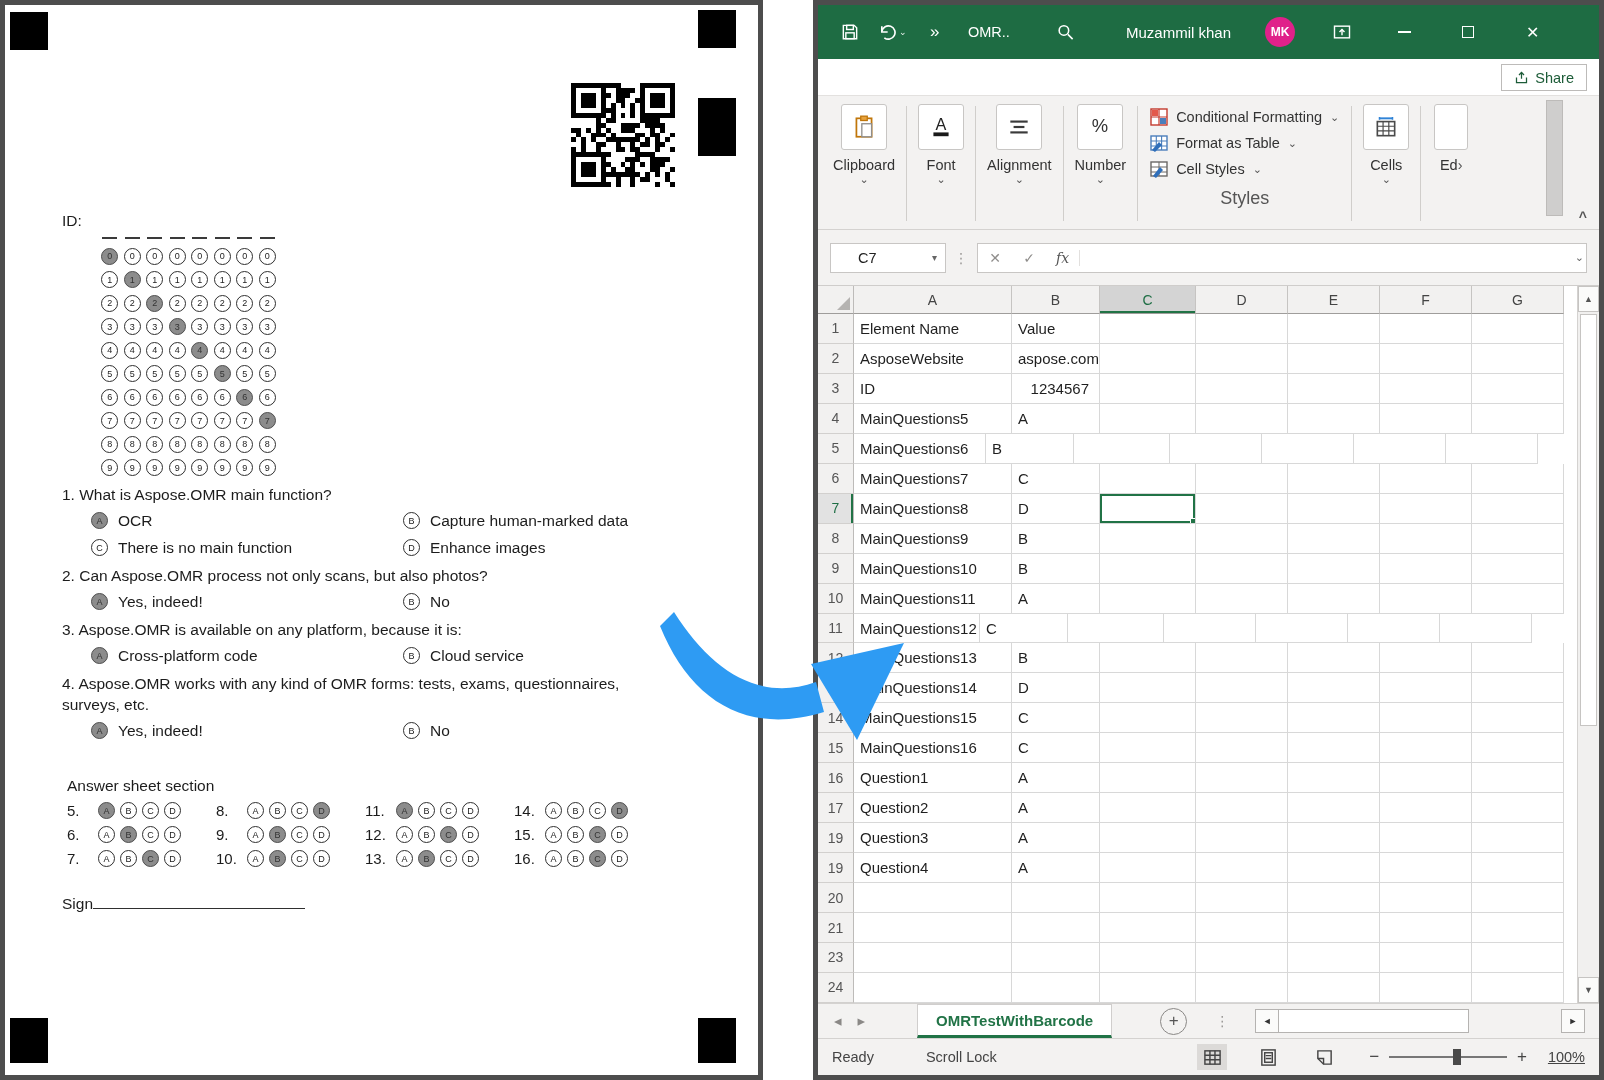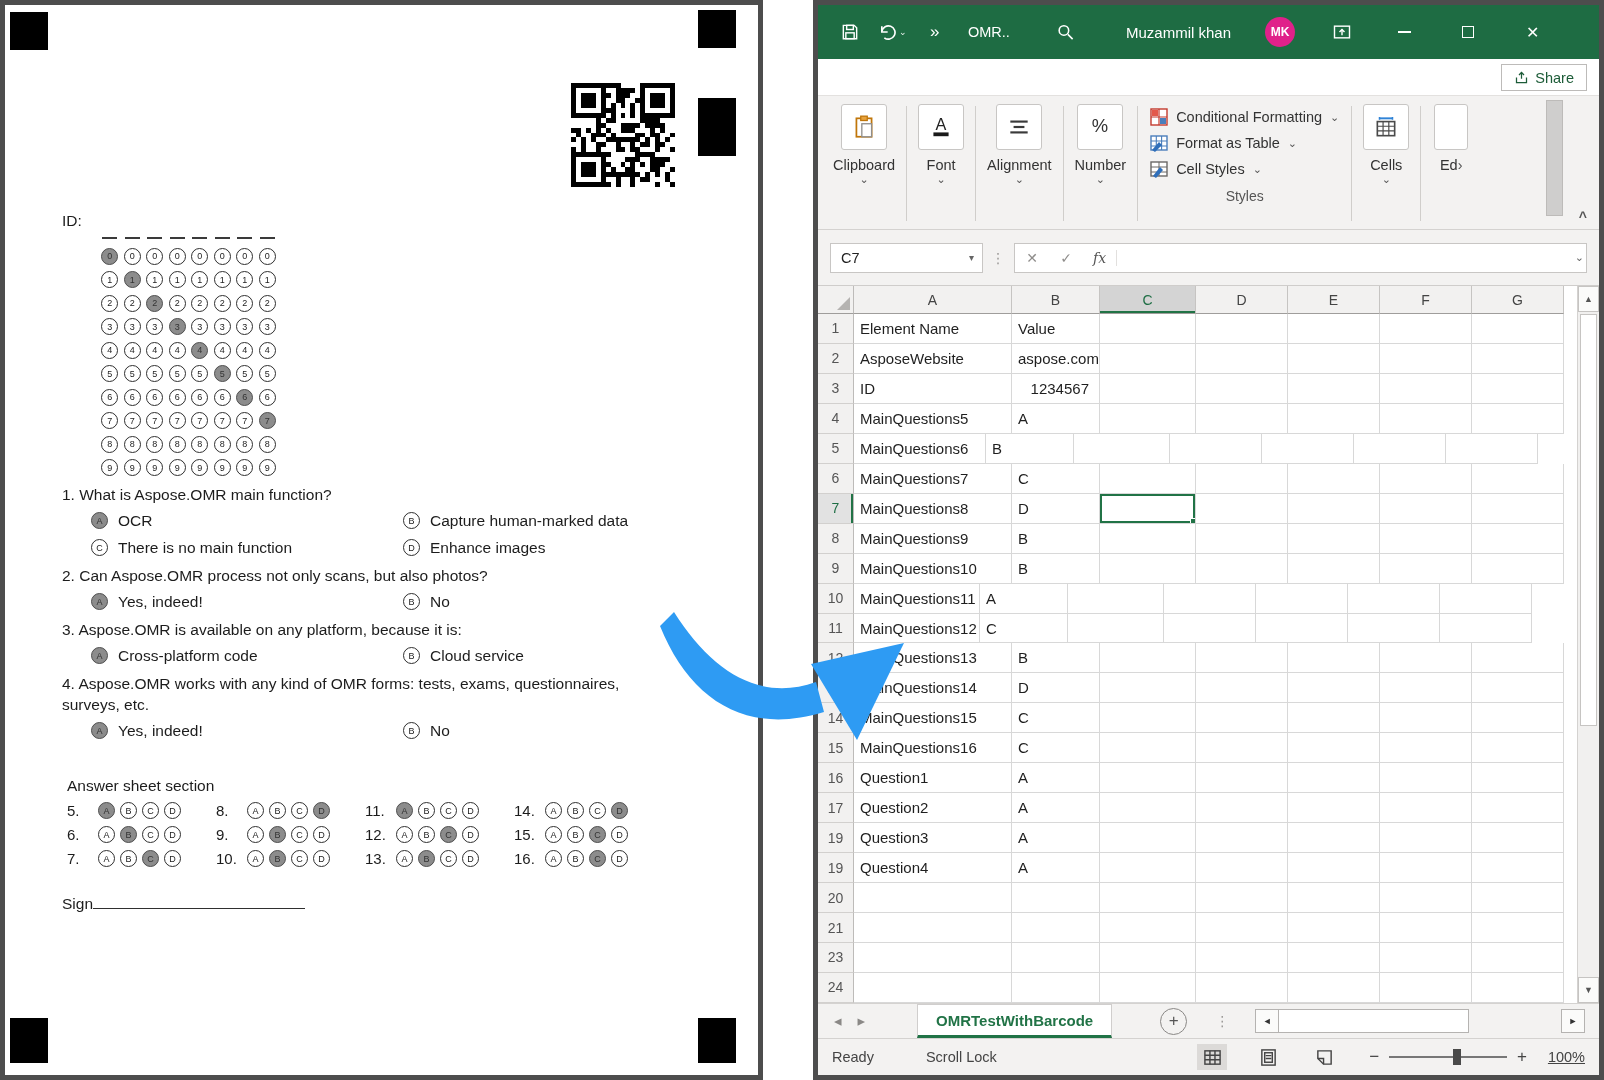--- a/index.html
+++ b/index.html
@@ -50,28 +50,28 @@
   .share-btn { position:absolute; right:12px; top:5px; height:27px; display:flex; align-items:center; gap:6px; border:1px solid #bdbbb9; background:#fff; padding:0 12px; font-size:14.5px; color:#1d5c38; }
 
   .ribbon { height:134px; background:#f3f2f1; border-bottom:1px solid #d4d2d0; display:flex; padding:8px 0 0 4px; position:relative; flex:0 0 auto; }
   .rgroup { display:flex; flex-direction:column; align-items:center; padding:0 11px; }
   .bigbtn { width:46px; height:46px; background:#fff; border:1px solid #c8c6c4; border-radius:3px; display:flex; align-items:center; justify-content:center; }
   .glabel { font-size:14.5px; color:#333; margin-top:7px; }
   .gchev { font-size:11px; color:#555; margin-top:2px; line-height:8px; }
   .rsep { width:1px; background:#d0cecb; margin:2px 0 8px 0; }
   .styles-group { display:flex; flex-direction:column; padding:0 12px; }
   .stylerow { display:flex; align-items:center; gap:8px; height:26px; font-size:14.5px; color:#333; }
-  .styles-label { text-align:center; font-size:14px; color:#555; margin-top:6px; }
+  .styles-label { text-align:center; font-size:18px; color:#555; margin-top:6px; }
   .editing-group { display:flex; flex-direction:column; align-items:center; padding:0 2px 0 10px; overflow:hidden; width:52px; }
   .bigbtn.cut { width:34px; }
   .ribbon-scroll { position:absolute; right:36px; top:4px; width:17px; height:116px; background:#cfcecd; border:1px solid #bdbbb9; display:flex; align-items:center; justify-content:center; color:#444; font-size:13px; }
   .collapse { position:absolute; right:12px; bottom:4px; font-size:14px; color:#555; font-weight:bold; }
 
   .formulabar { height:56px; background:#f3f2f1; border-bottom:1px solid #cfcdcb; display:flex; align-items:center; padding:0 12px; gap:8px; flex:0 0 auto; }
-  .namebox { width:153px; height:30px; background:#fff; border:1px solid #c8c6c4; display:flex; align-items:center; font-size:14.5px; color:#222; padding-left:10px; }
+  .namebox { width:116px; height:30px; background:#fff; border:1px solid #c8c6c4; display:flex; align-items:center; font-size:14.5px; color:#222; padding-left:27px; }
   .namebox .nb-chev { margin-left:auto; padding-right:8px; color:#666; font-size:10px; }
   .dots { color:#9a9896; font-size:14px; letter-spacing:1px; }
   .fxbox { height:30px; background:#fff; border:1px solid #c8c6c4; display:flex; align-items:center; flex:1; }
   .fxbtn { width:34px; text-align:center; color:#8f8d8b; font-size:14px; }
   .fxbtn.fx { font-family:"DejaVu Serif",serif; font-style:italic; color:#555; border-right:1px solid #e2e0de; }
   .fx-input { flex:1; border:none; outline:none; height:100%; font-size:14px; padding:0 8px; }
   .fb-chev { color:#666; font-size:11px; padding:0 2px; }
 
   .gridwrap { flex:1; display:flex; flex-direction:column; position:relative; background:#fff; overflow:hidden; }
   .colheads { height:28px; display:flex; padding-right:22px; flex:0 0 auto; }
@@ -893,21 +893,21 @@
           <div class="cell" style="width: 158px;">MainQuestions10</div>
           <div class="cell" style="width: 88px;">B</div>
           <div class="cell" style="width: 96px;"></div>
           <div class="cell" style="width: 92px;"></div>
           <div class="cell" style="width: 92px;"></div>
           <div class="cell" style="width: 92px;"></div>
           <div class="cell" style="width: 92px;"></div>
         </div>
         <div class="grow">
           <div class="rn">10</div>
-          <div class="cell" style="width: 126px;">MainQuestions11</div>
+          <div class="cell" style="width: 158px;">MainQuestions11</div>
           <div class="cell" style="width: 88px;">A</div>
           <div class="cell" style="width: 96px;"></div>
           <div class="cell" style="width: 92px;"></div>
           <div class="cell" style="width: 92px;"></div>
           <div class="cell" style="width: 92px;"></div>
           <div class="cell" style="width: 92px;"></div>
         </div>
         <div class="grow">
           <div class="rn">11</div>
           <div class="cell" style="width: 126px;">MainQuestions12</div>

